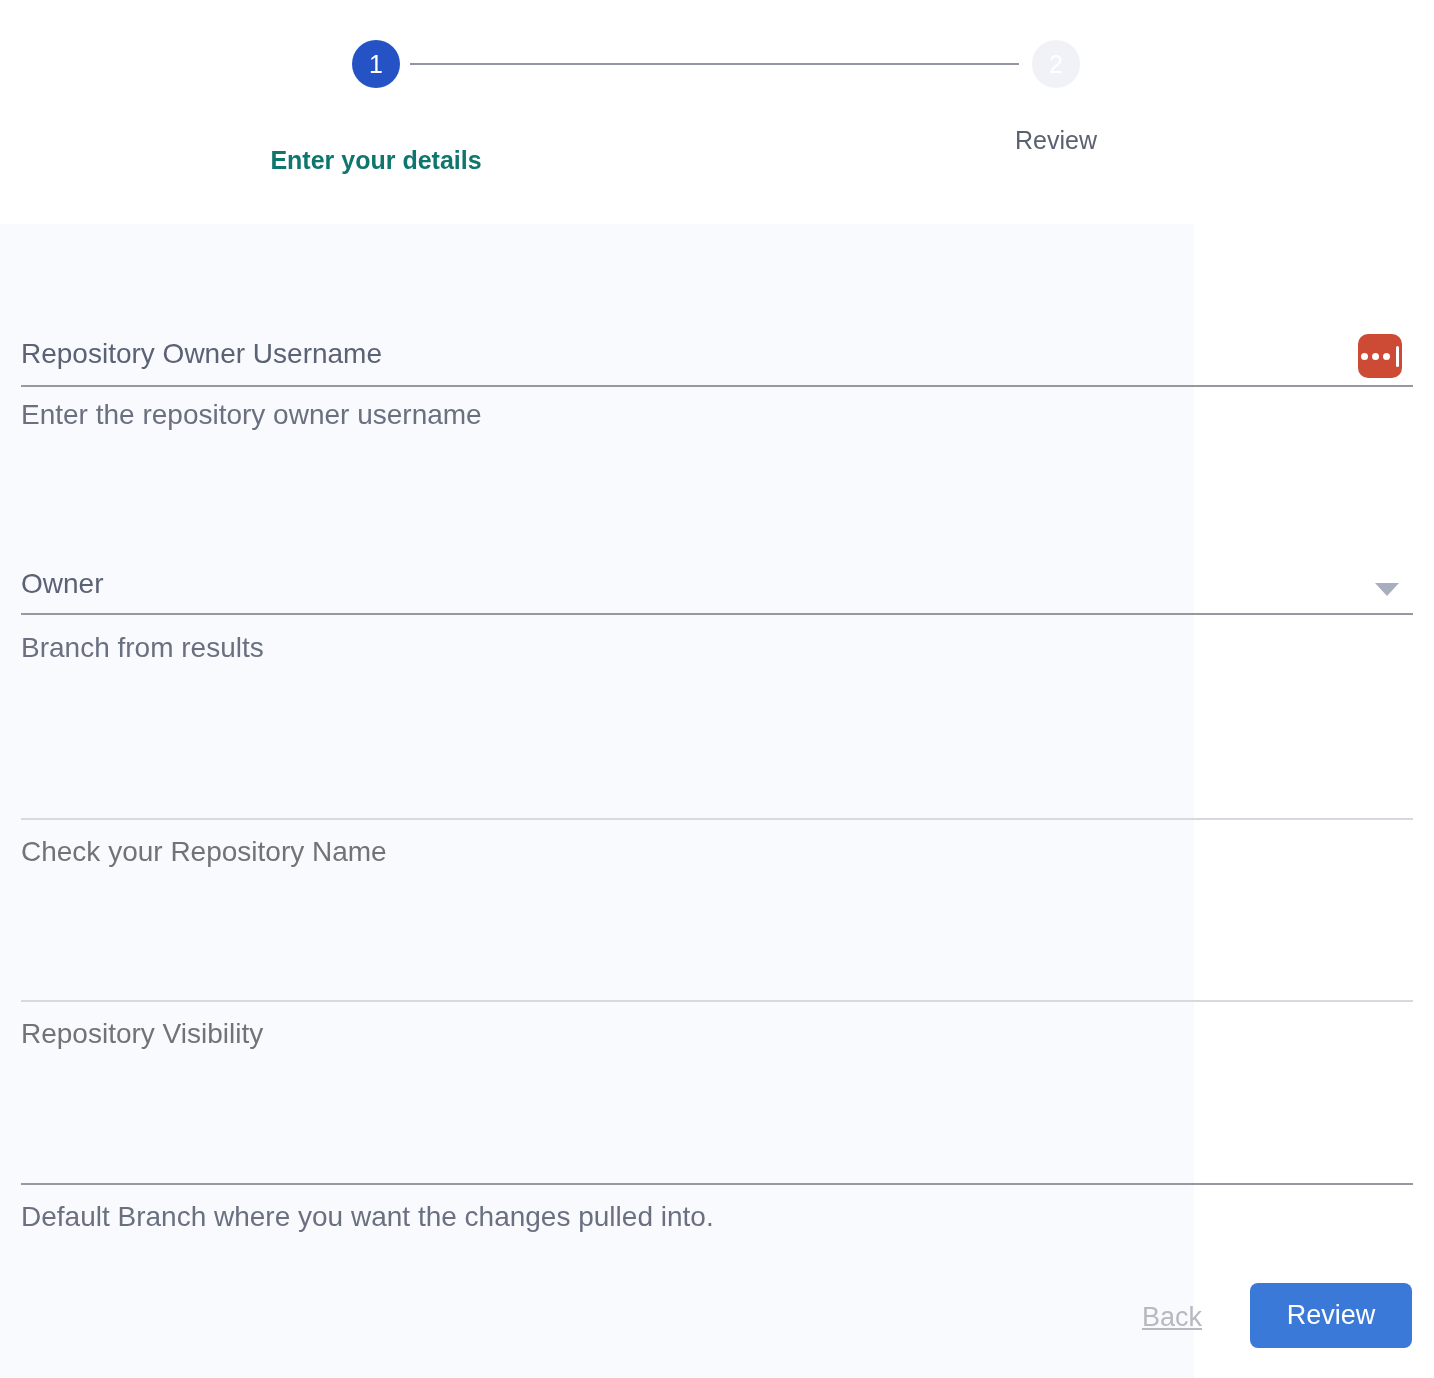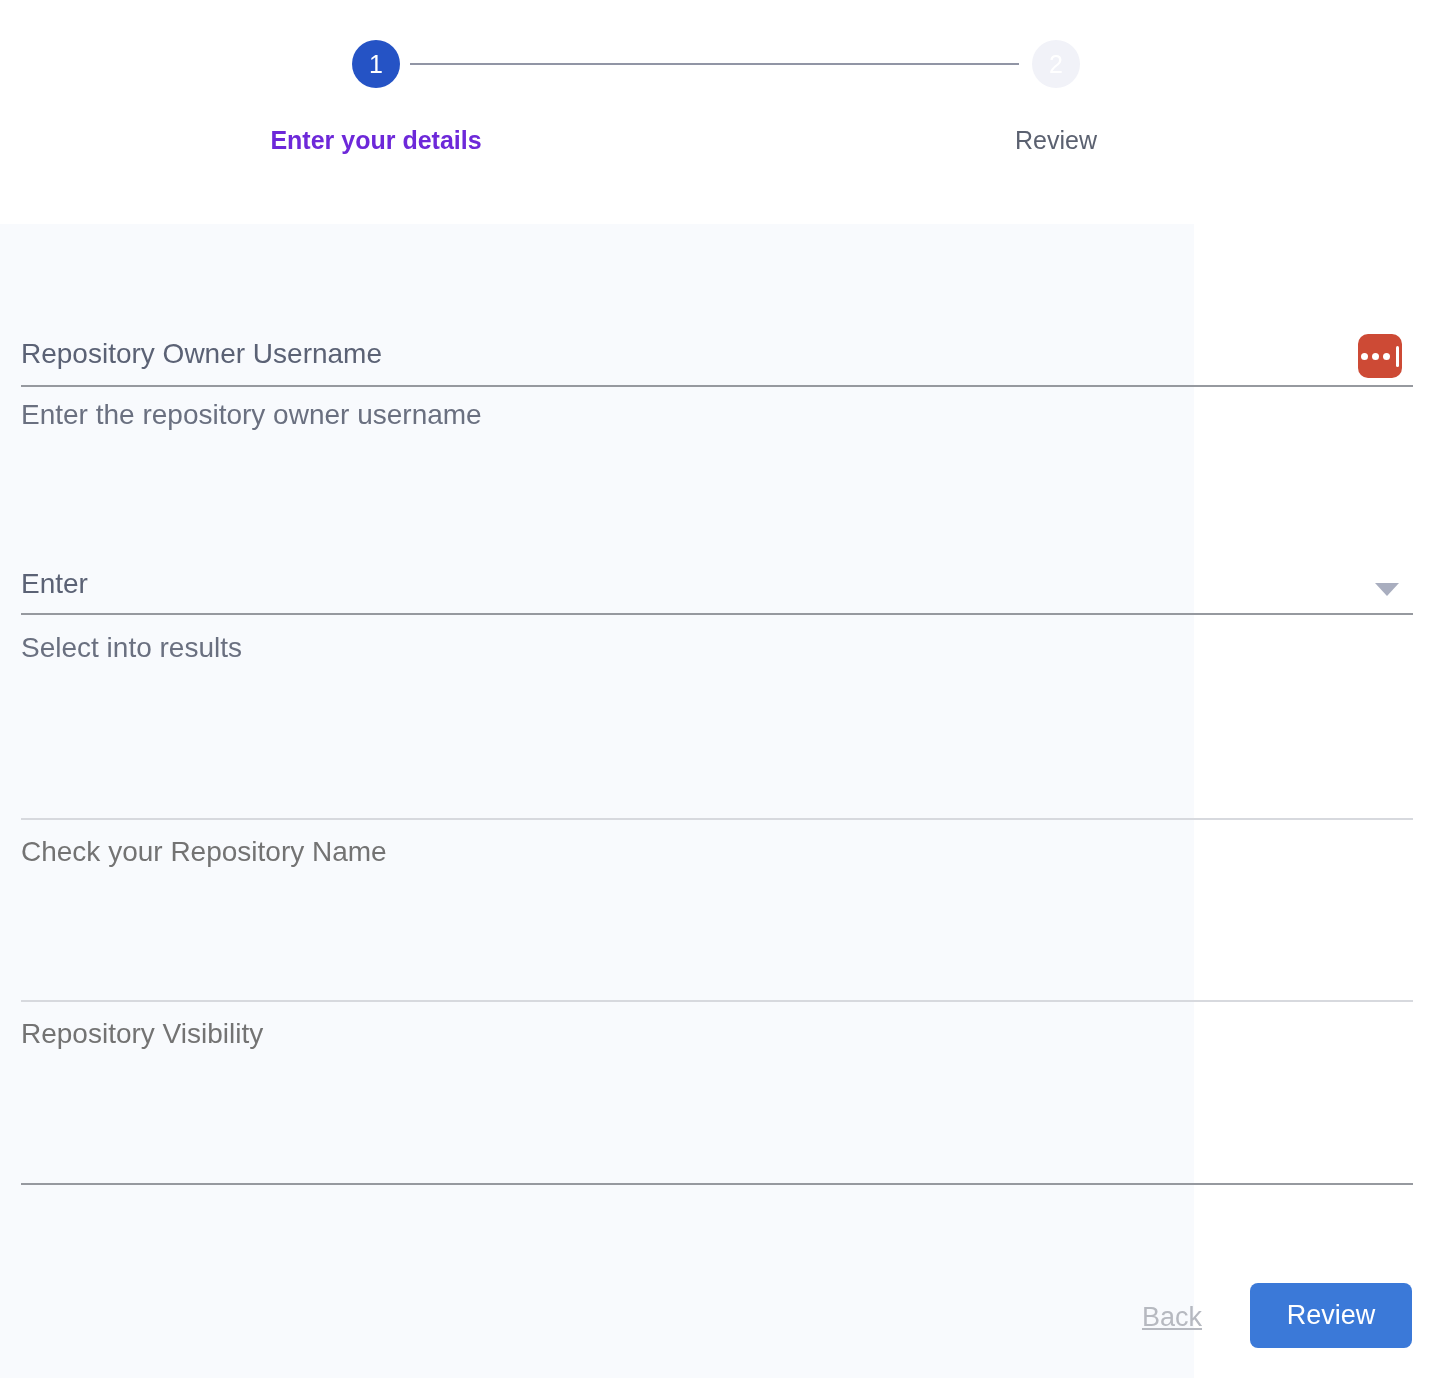--- a/index.html
+++ b/index.html
@@ -30,21 +30,21 @@
     width: 609px; height: 2px;
     background: #9195a5;
   }
   .step-label {
     position: absolute;
     top: 126px;
     transform: translateX(-50%);
     font-size: 25px;
     white-space: nowrap;
   }
-  .step-label.active   { left: 376px;  color: #6d28d9; font-weight: 600; }
+  .step-label.active   { left: 376px;  color: #0f766e; font-weight: 600; margin-top: 20px; }
   .step-label.inactive { left: 1056px; color: #5b6170; font-weight: 400; }
 
   
   .panel {
     position: absolute;
     left: 0; top: 224px;
     width: 1194px; height: 1170px;
     background: #f8fafd;
   }
 
@@ -154,34 +154,35 @@
     <div class="pw-icon" style="top:110px;">
       <span class="dot"></span>
       <span class="dot"></span>
       <span class="dot"></span>
       <span class="bar"></span>
     </div>
     <div class="field-line dark" style="top:161px;"></div>
     <div class="field-helper dark" style="top:175px;">Enter the repository owner username</div>
 
     <div class="input-region" style="top:326px;"></div>
-    <div class="field-value" style="top:344px;">Enter</div>
+    <div class="field-value" style="top:344px;">Owner</div>
     <div class="caret-down" style="top:359px;"></div>
     <div class="field-line dark" style="top:389px;"></div>
-    <div class="field-helper dark" style="top:408px;">Select into results</div>
+    <div class="field-helper dark" style="top:408px;">Branch from results</div>
 
     <div class="input-region" style="top:530px;"></div>
     <div class="field-line light" style="top:594px;"></div>
     <div class="field-helper light" style="top:612px;">Check your Repository Name</div>
 
     <div class="input-region" style="top:712px;"></div>
     <div class="field-line light" style="top:776px;"></div>
     <div class="field-helper light" style="top:794px;text-align:center;">Repository Visibility</div>
 
     <div class="input-region" style="top:895px;"></div>
     <div class="field-line dark" style="top:959px;"></div>
+    <div class="field-helper dark" style="top:977px;">Default Branch where you want the changes pulled into.</div>
 
   </div>
 
   <button class="back-btn">Back</button>
   <button class="review-btn">Review</button>
 
 </div>
 
 </body></html>

